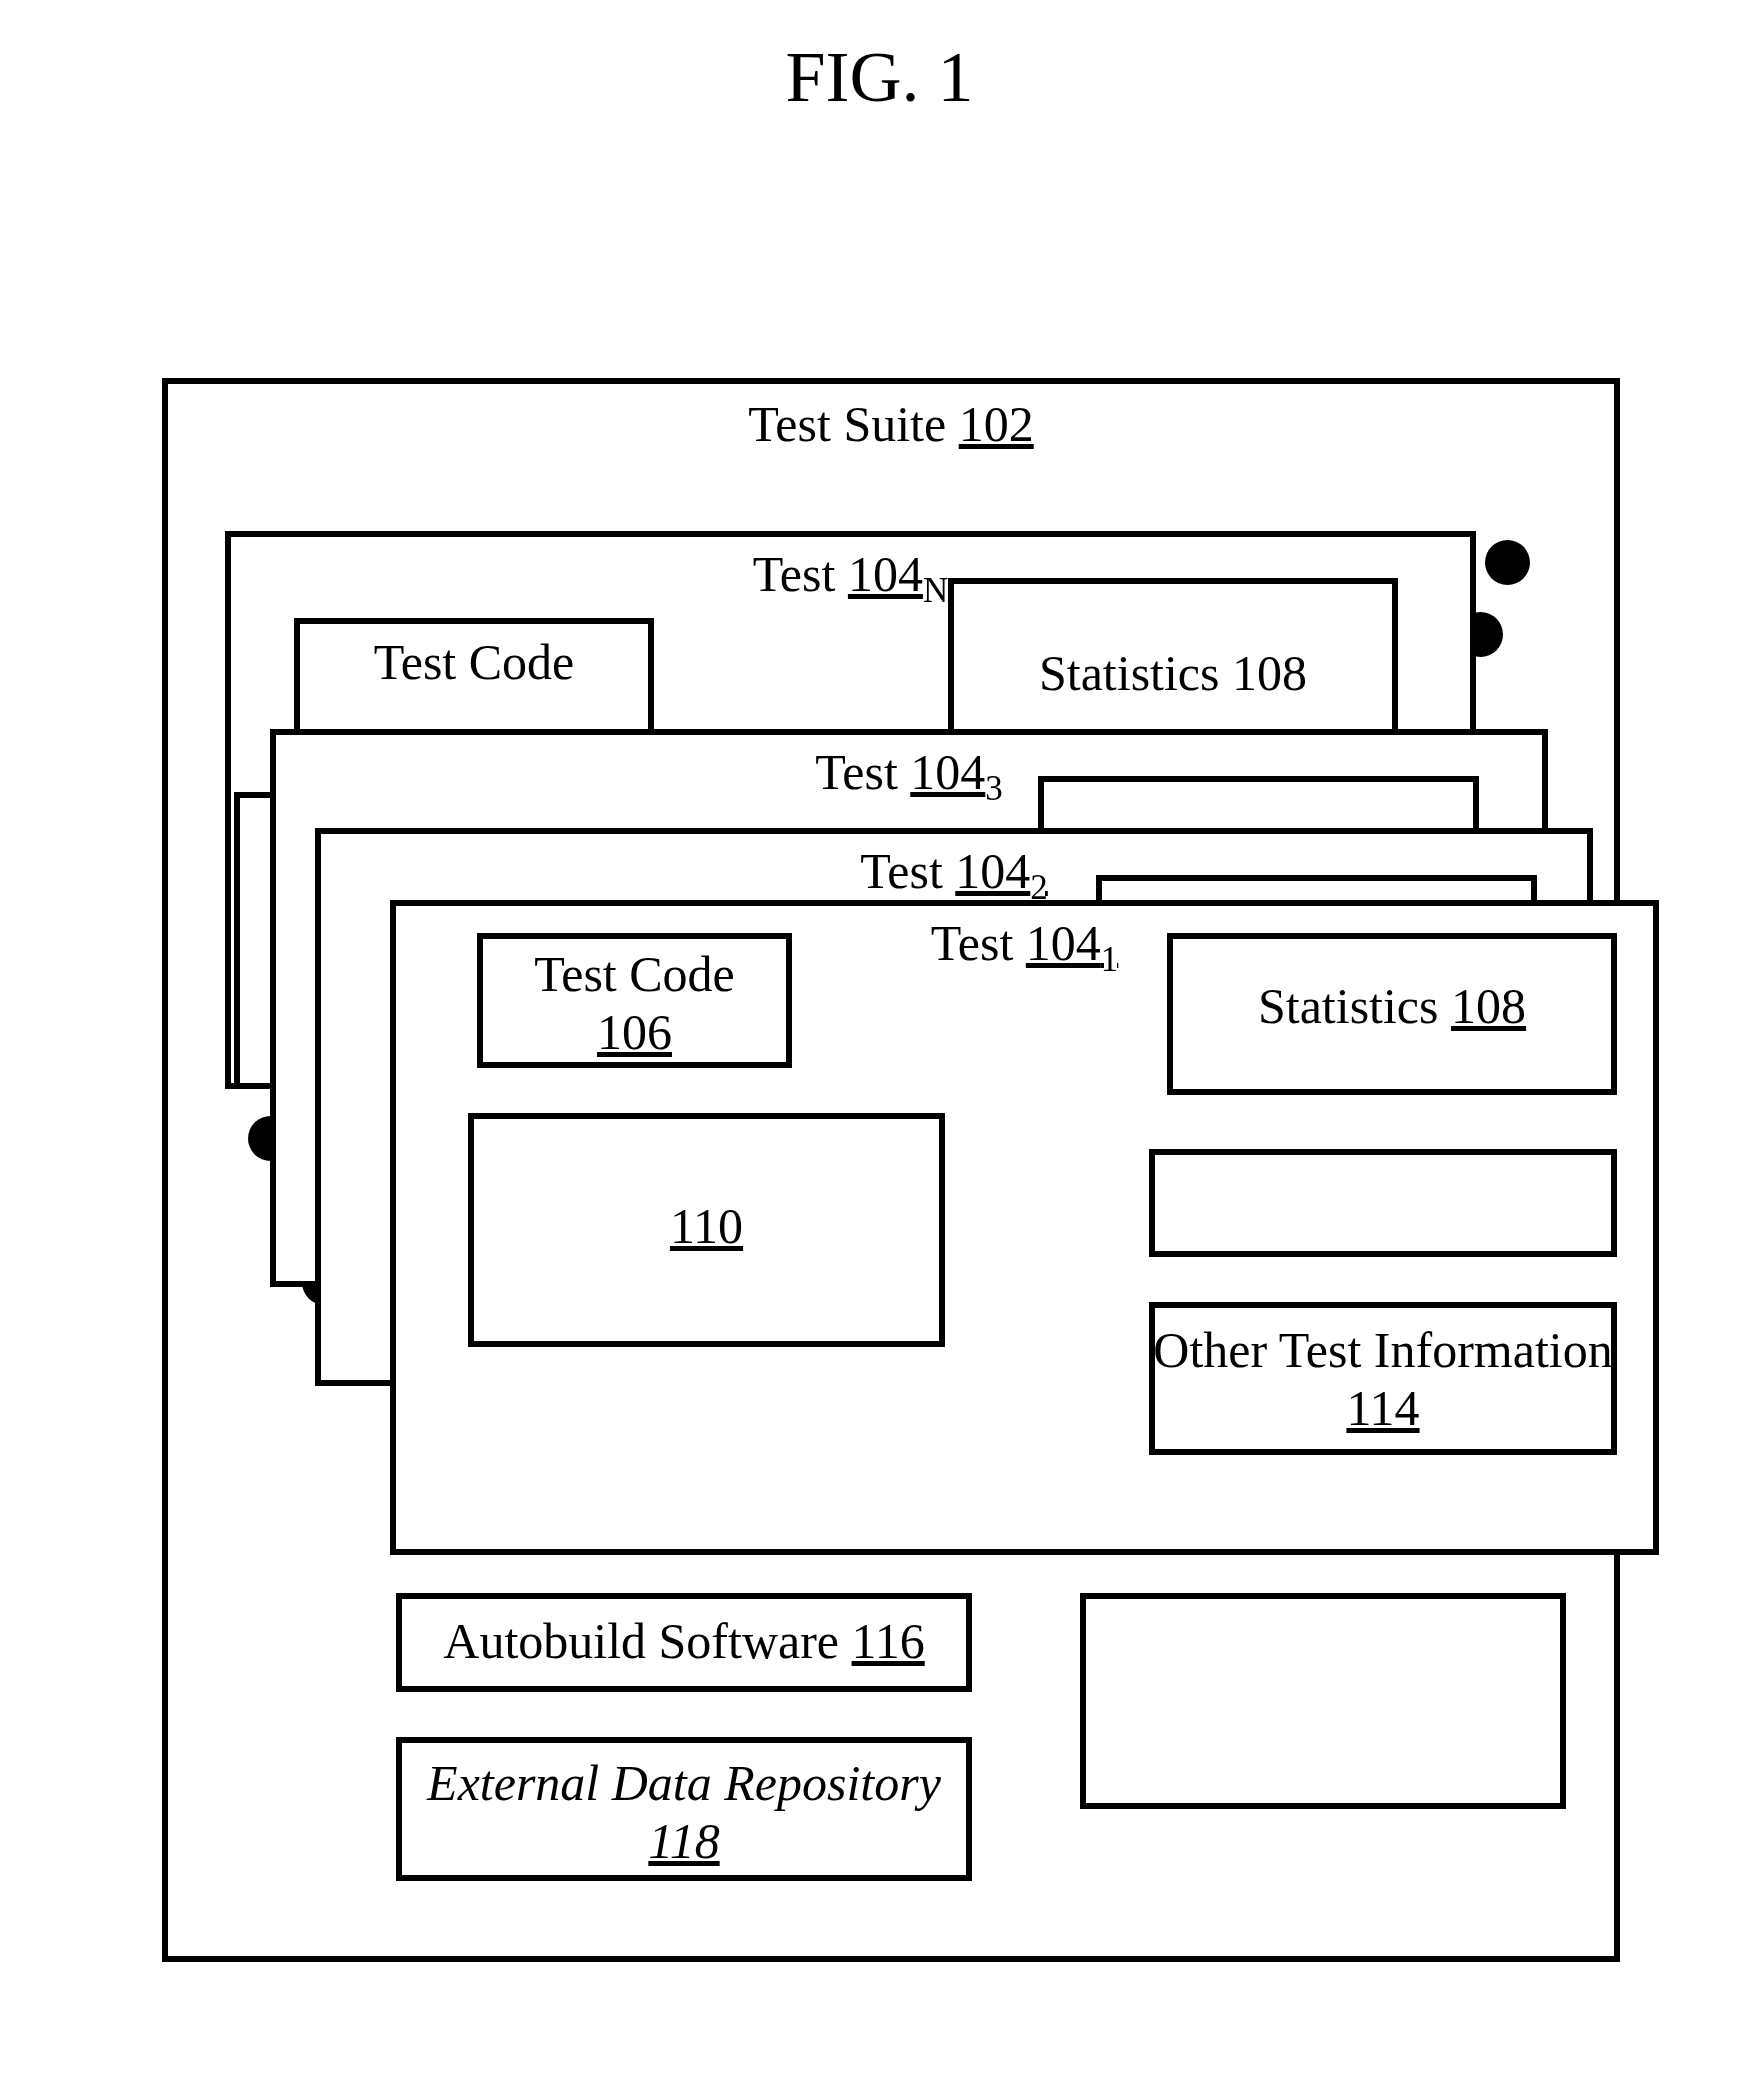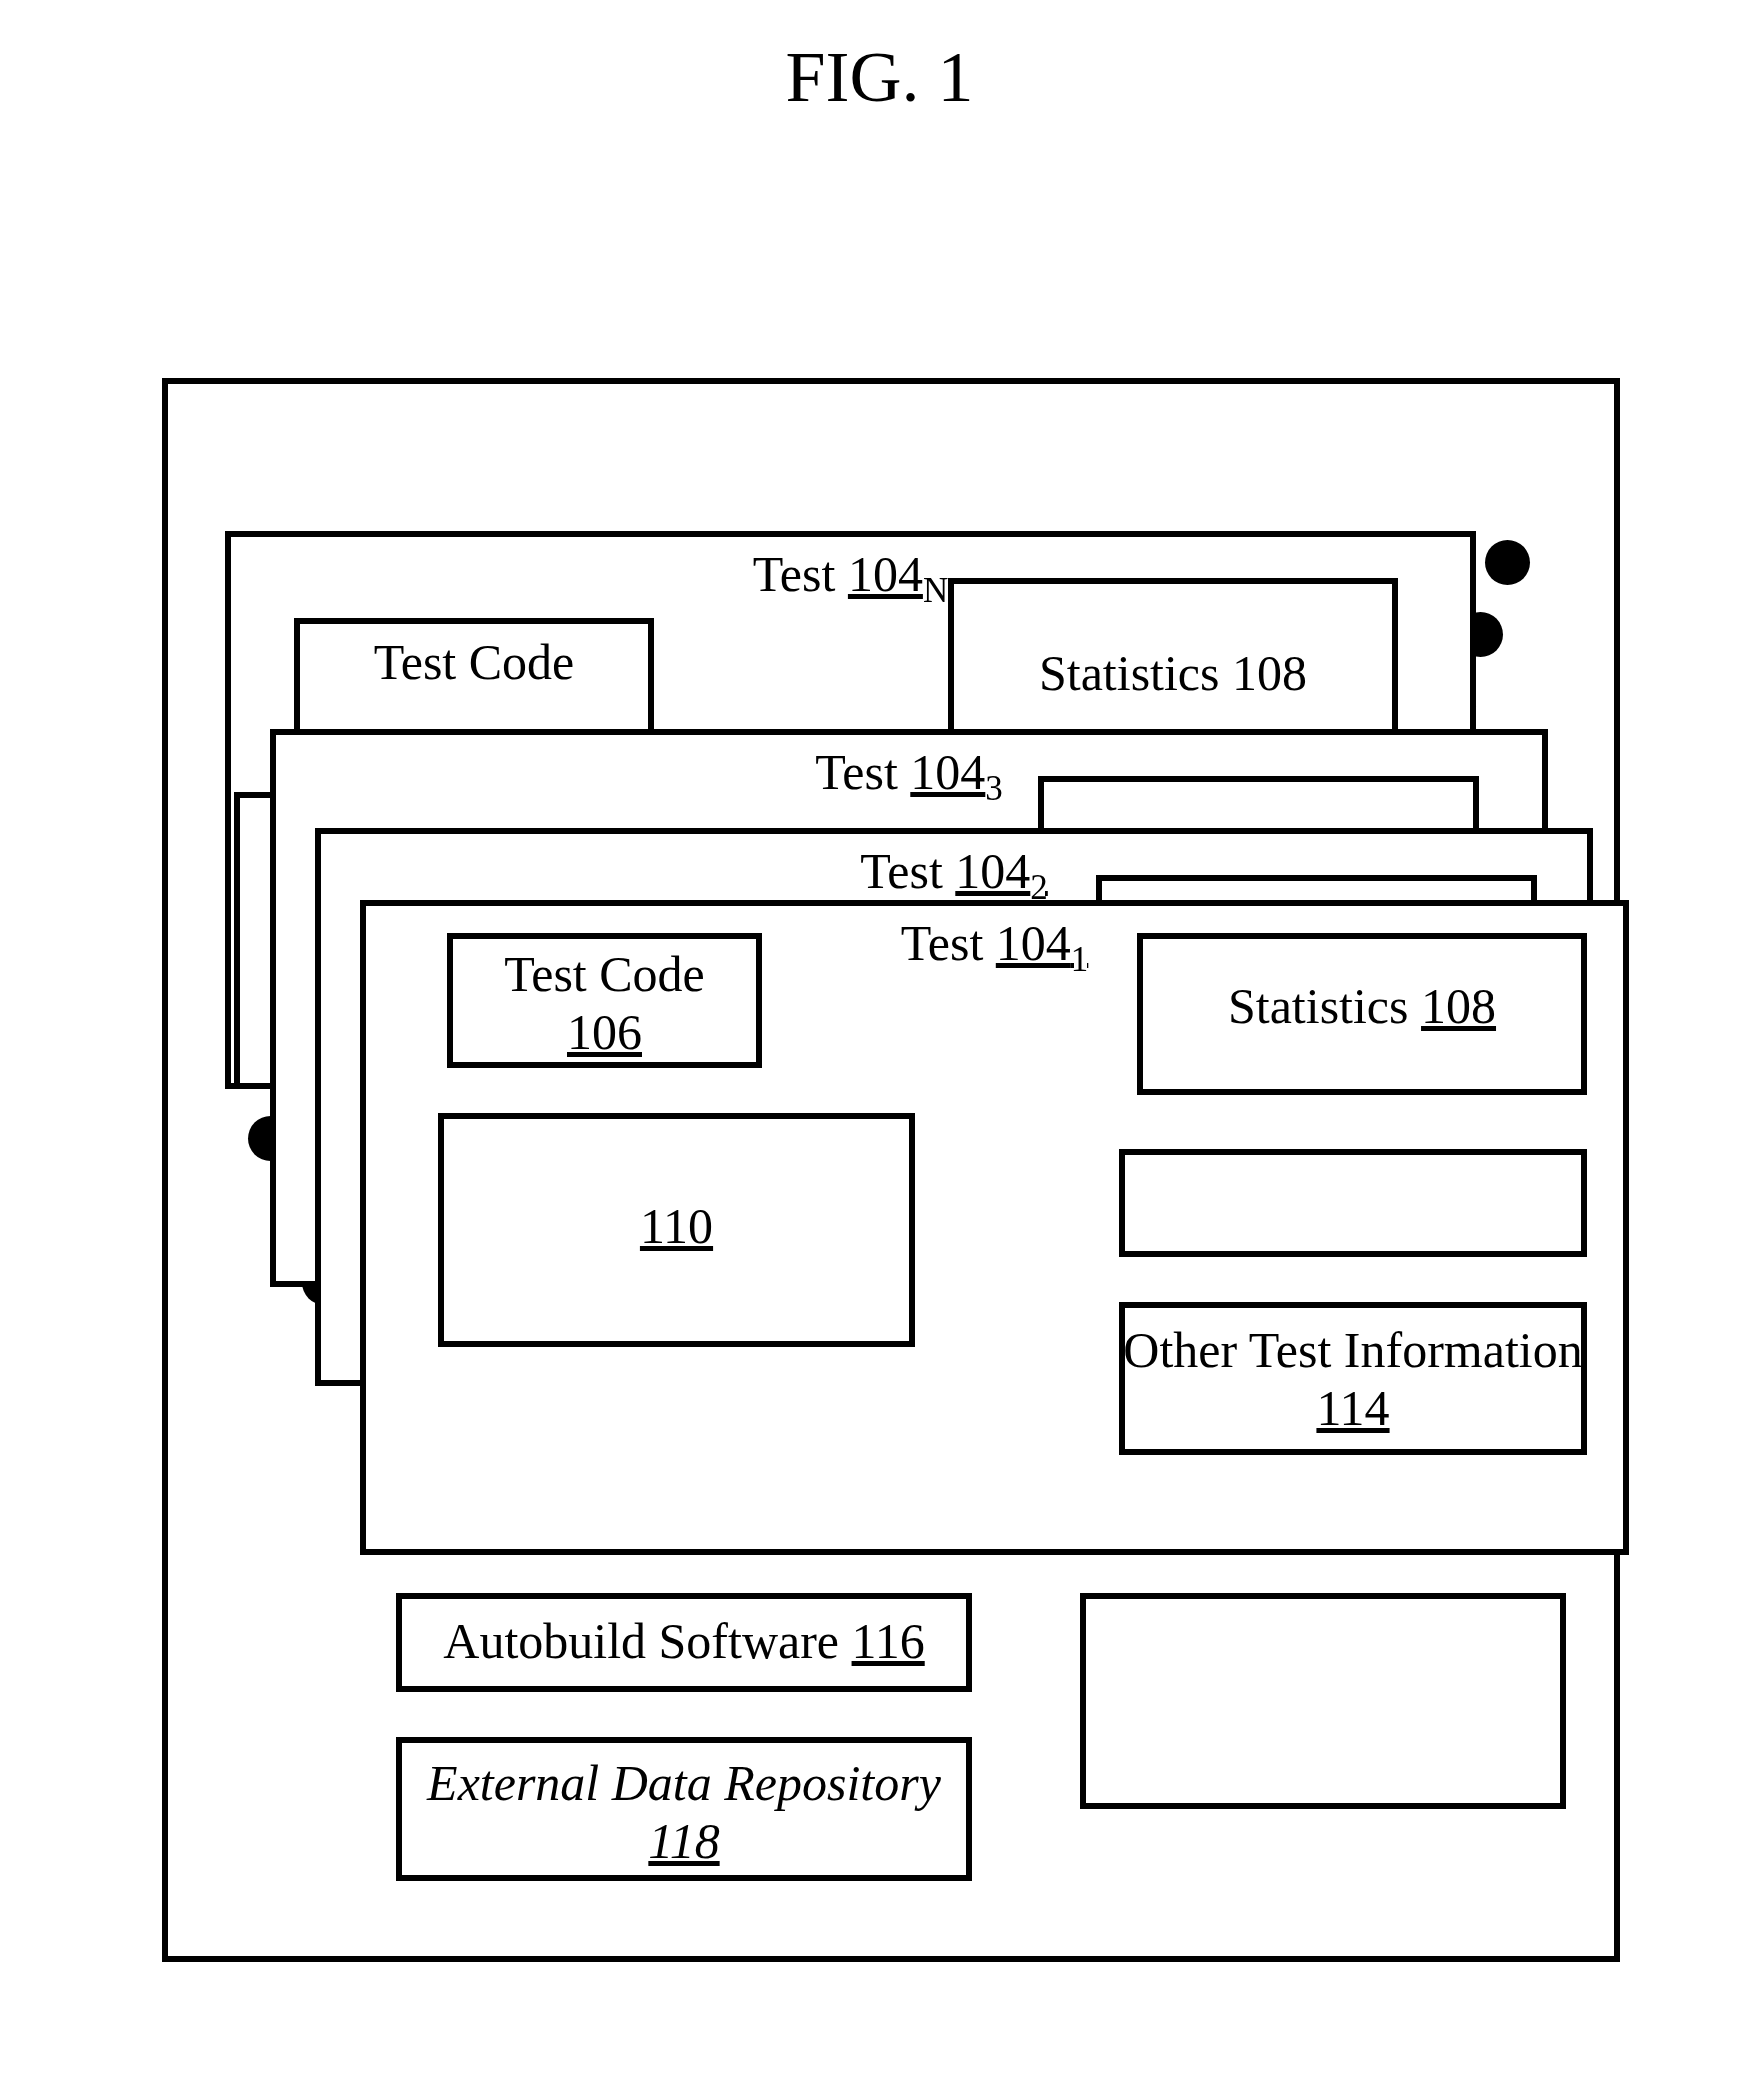--- a/index.html
+++ b/index.html
@@ -44,21 +44,21 @@
   .sub { font-size: 0.7em; vertical-align: sub; }
 
   
   .suite { left: 162px; top: 378px; width: 1458px; height: 1584px; }
   .suite-title { position: absolute; left: 0; width: 100%; top: 16px; }
 
   
   .testN { left: 225px; top: 531px; width: 1251px; height: 558px; }
   .test3 { left: 270px; top: 729px; width: 1278px; height: 558px; }
   .test2 { left: 315px; top: 828px; width: 1278px; height: 558px; }
-  .test1 { left: 360px; top: 900px; width: 1269px; height: 655px; }
+  .test1 { left: 390px; top: 900px; width: 1269px; height: 655px; }
 
   .test-title { position: absolute; top: 9px; left: 0; width: 100%; }
 
   
   .tN-codebox { position:absolute; left: 63px; top: 81px; width: 360px; height: 117px; }
   .tN-codelbl { position:absolute; left: 63px; top: 97px; width: 360px; }
   .tN-statbox { position:absolute; right: 72px; top: 41px; width: 450px; height: 158px; }
   .tN-statlbl { position:absolute; right: 72px; top: 108px; width: 450px; }
 
   
@@ -97,20 +97,24 @@
 
 </style>
 </head>
 <body>
 
 <div class="page">
 
   <div class="title">FIG. 1</div>
 
   <div class="box suite"></div>
+  <div class="lbl suite-title" style="left:162px; width:1458px; top:396px; position:absolute;">
+    <span>Test Suite</span>
+    <span class="u">102</span>
+  </div>
 
   <div class="dot" style="left:248px; top:540px;"></div>
   <div class="dot" style="left:275px; top:612px;"></div>
   <div class="dot" style="left:302px; top:684px;"></div>
 
   <div class="dot" style="left:1485px; top:540px;"></div>
   <div class="dot" style="left:1458px; top:612px;"></div>
   <div class="dot" style="left:1431px; top:684px;"></div>
 
   <div class="dot" style="left:248px; top:1116px;"></div>

